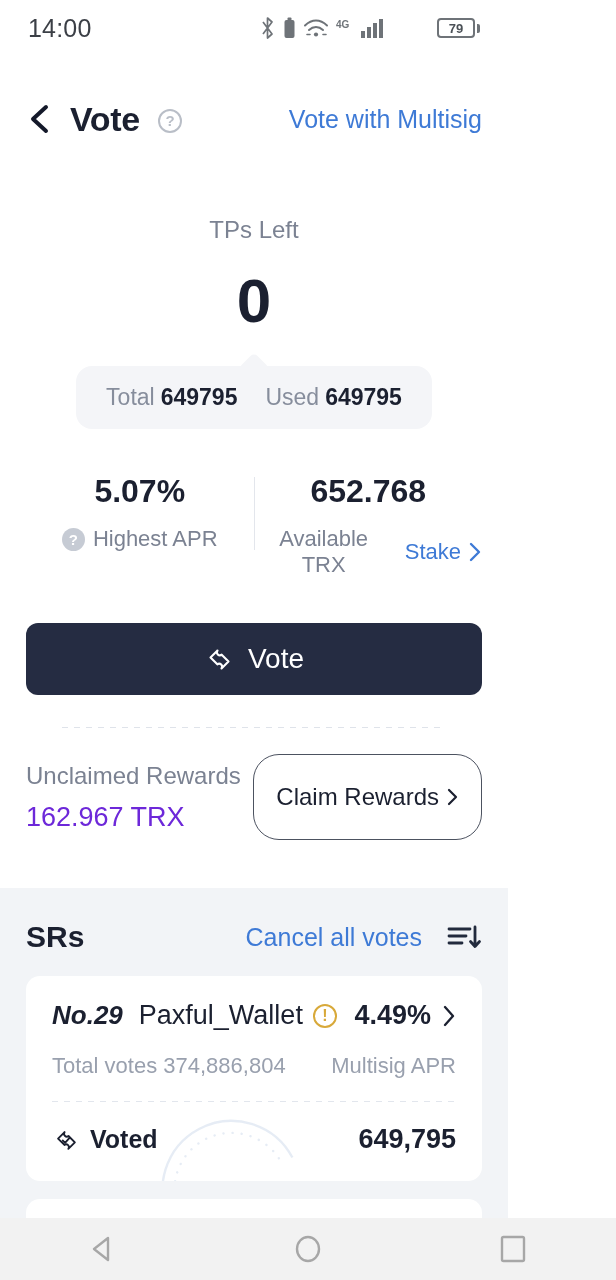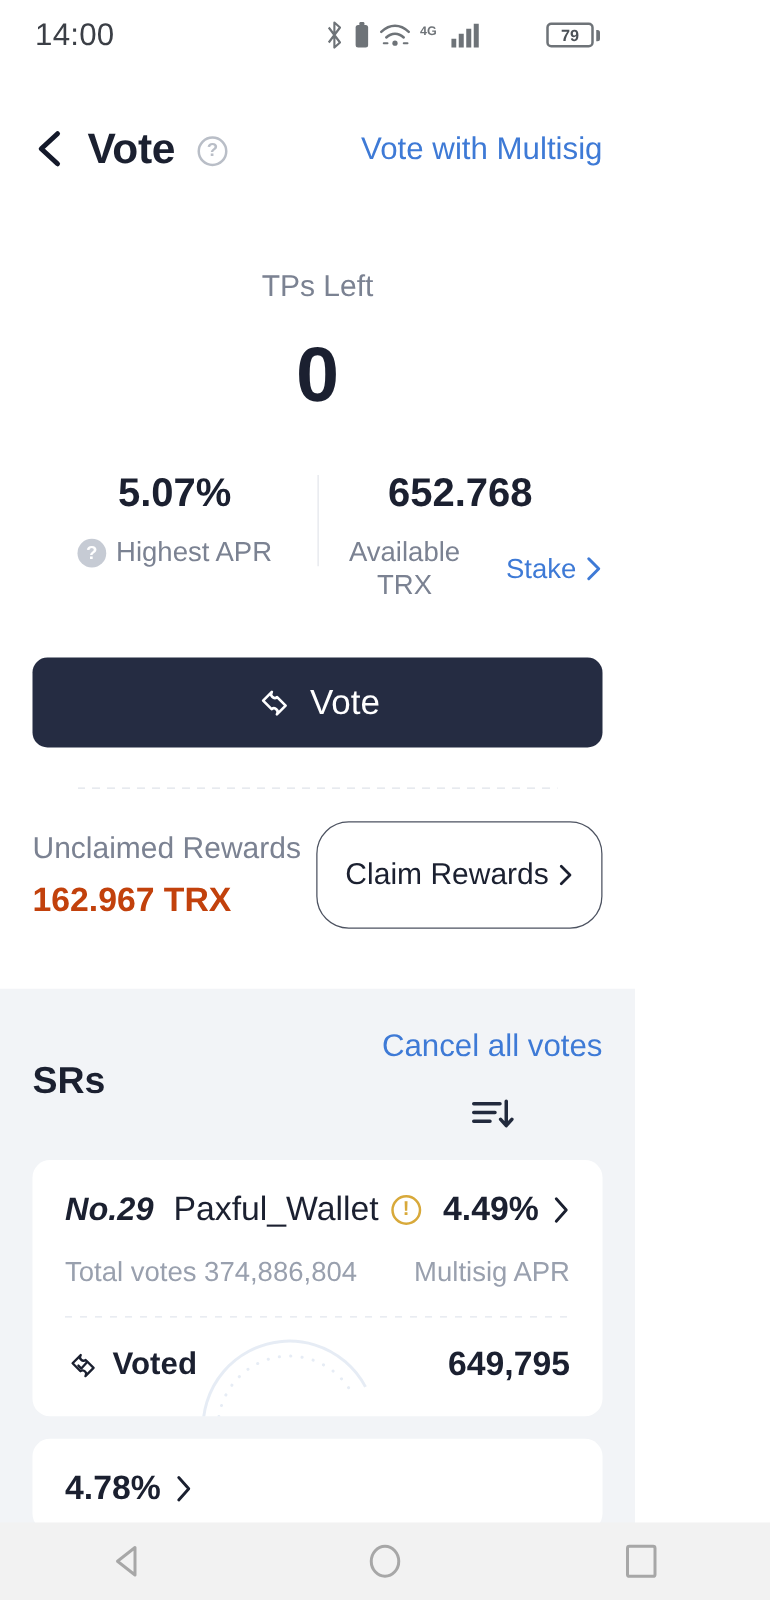--- a/index.html
+++ b/index.html
@@ -92,35 +92,35 @@
     margin: 32px 62px 0; height: 1px;
     background-image: repeating-linear-gradient(to right,#dfe3ea 0 6px,transparent 6px 12px);
   }
 
   
   .rewards {
     display: flex; align-items: center; justify-content: space-between;
     padding: 26px 26px 0;
   }
   .rw-label { font-size: 24px; color: #7b8292; }
-  .rw-value { font-size: 27px; font-weight: 700; color: #c2410c; margin-top: 12px; }
+  .rw-value { font-size: 27px; font-weight: 400; color: #6d28d9; margin-top: 12px; }
   .claim-btn {
     border: 1.5px solid #4c5260; border-radius: 26px; padding: 28px 22px;
     font-size: 24px; color: #1b2030; display: flex; align-items: center; gap: 8px;
     background: #fff; cursor: pointer;
   }
 
   
   .sr-section { background: #f2f4f7; margin-top: 48px; padding: 0 0 10px; min-height: 400px; }
   .sr-head {
     display: flex; align-items: center; justify-content: space-between;
     padding: 32px 26px 22px;
   }
   .sr-title { font-size: 30px; font-weight: 700; color: #1b2030; }
-  .sr-head-right { display: flex; align-items: center; gap: 24px; flex-direction: column; }
+  .sr-head-right { display: flex; align-items: center; gap: 24px; }
   .cancel-link { font-size: 25px; color: #3e7ad6; cursor: pointer; }
 
   .sr-card {
     background: #ffffff; border-radius: 14px; margin: 0 26px 18px;
     padding: 24px 26px 0; position: relative; overflow: hidden;
   }
   .sr-row1 { display: flex; align-items: center; justify-content: space-between; }
   .sr-name-wrap { display: flex; align-items: baseline; gap: 16px; }
   .sr-rank { font-size: 26px; font-weight: 700; font-style: italic; color: #1b2030; }
   .sr-rank.top { color: #66c2a5; }
@@ -203,20 +203,31 @@
       </svg>
       <div class="page-title">Vote</div>
       <div class="help-circle">?</div>
     </div>
     <div class="multisig-link">Vote with Multisig</div>
   </div>
 
   <div class="tp-label">TPs Left</div>
   <div class="tp-value">0</div>
 
+  <div class="pill-wrap">
+    <div class="pill">
+      <div class="pill-notch"></div>
+      <div class="pill-item">
+        <span>Total</span><b>649795</b>
+      </div>
+      <div class="pill-item">
+        <span>Used</span><b>649795</b>
+      </div>
+    </div>
+  </div>
 
   <div class="stats">
     <div class="stat">
       <div class="stat-value">5.07%</div>
       <div class="stat-sub">
         <span class="qmark">?</span>
         <span>Highest APR</span>
       </div>
     </div>
     <div class="divider-v"></div>

